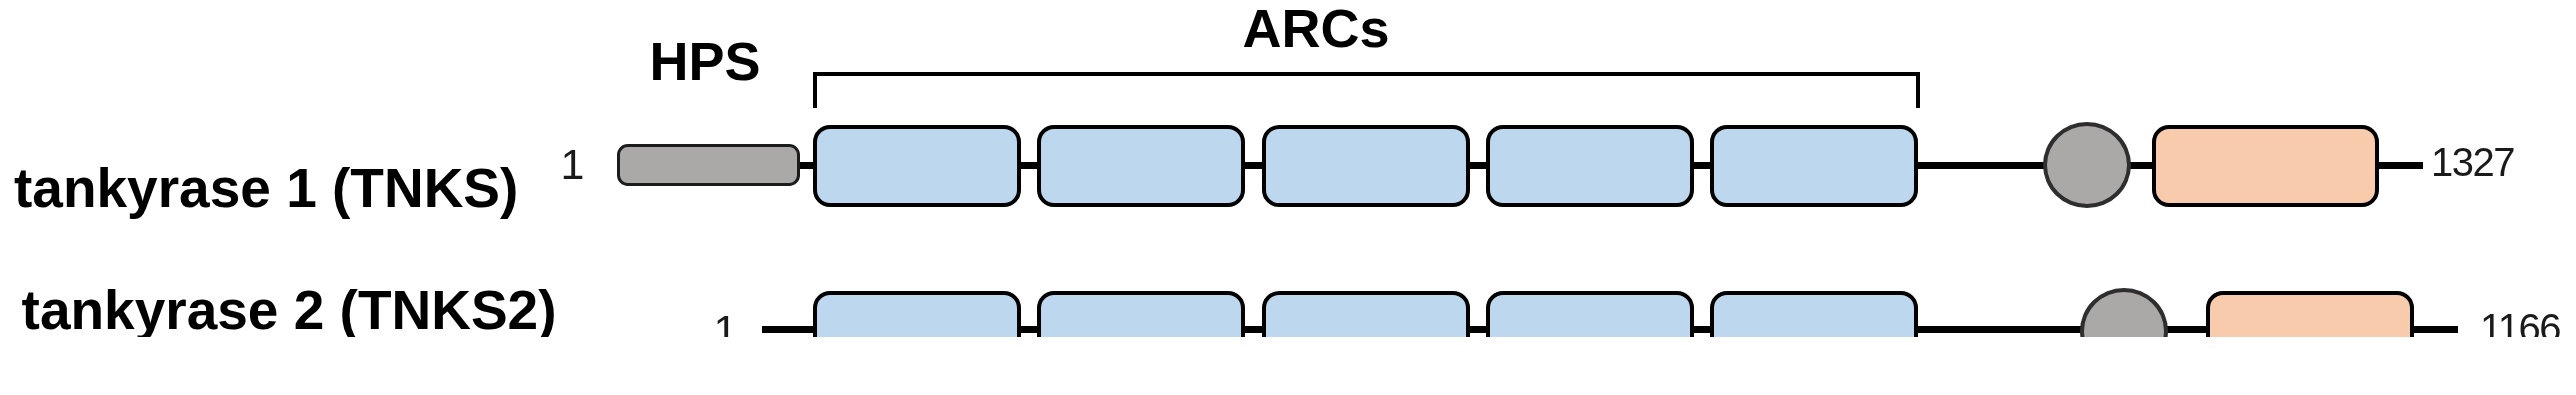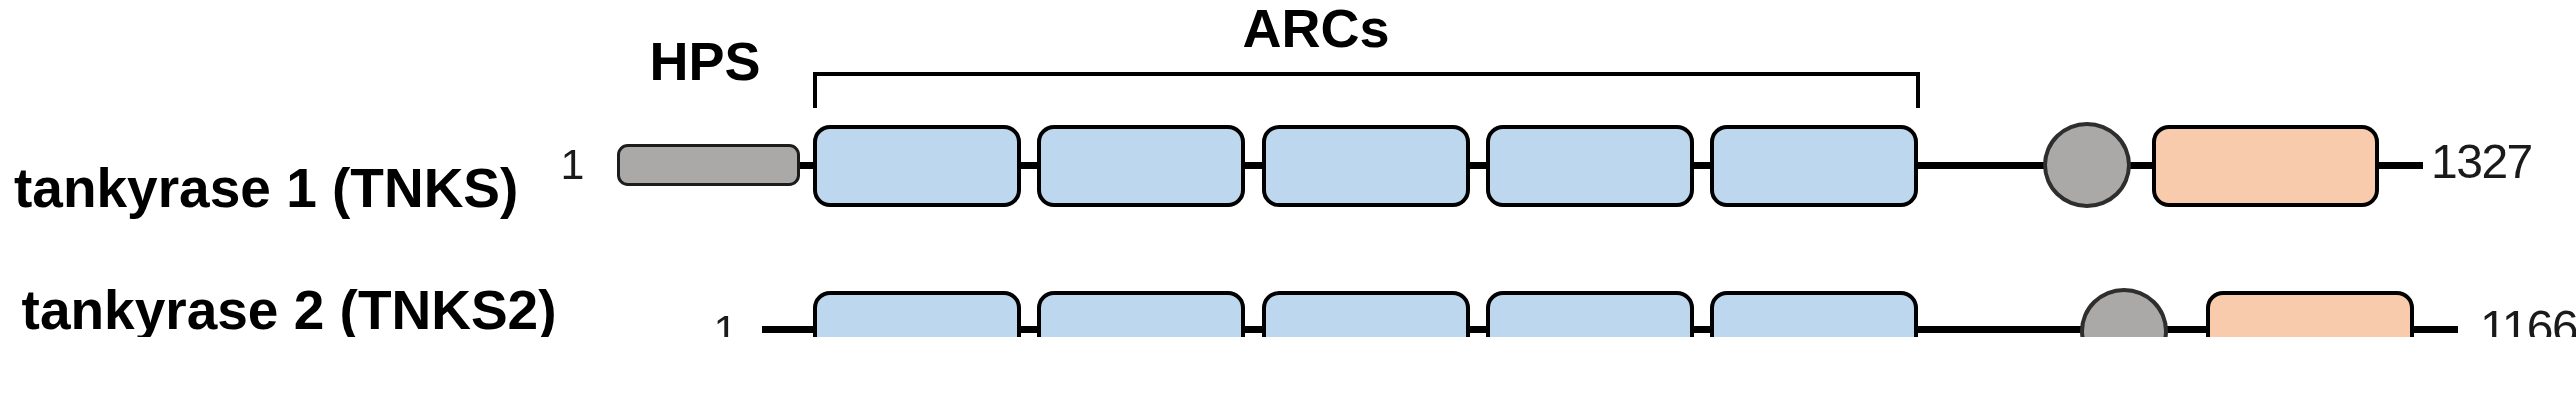--- a/index.html
+++ b/index.html
@@ -36,21 +36,21 @@
   }
   .residue-num {
     font-weight: normal;
     color: #1a1a1a;
     line-height: 1;
     white-space: nowrap;
     transform: translateY(-52%);
     letter-spacing: -1.5px;
   }
   .start-num { font-size: 43px; text-align: right; width: 92px; }
-  .end-num   { font-size: 48px; }
+  .end-num   { font-size: 40px; }
 
   
   .backbone { height: 7px; background: #000; }
   .bracket-h { height: 3.9px; background: #000; }
   .bracket-v { width: 3.9px; height: 36px; background: #000; }
 
   
   .shape { box-sizing: border-box; }
   .hps-box {
     width: 183px; height: 42px;

